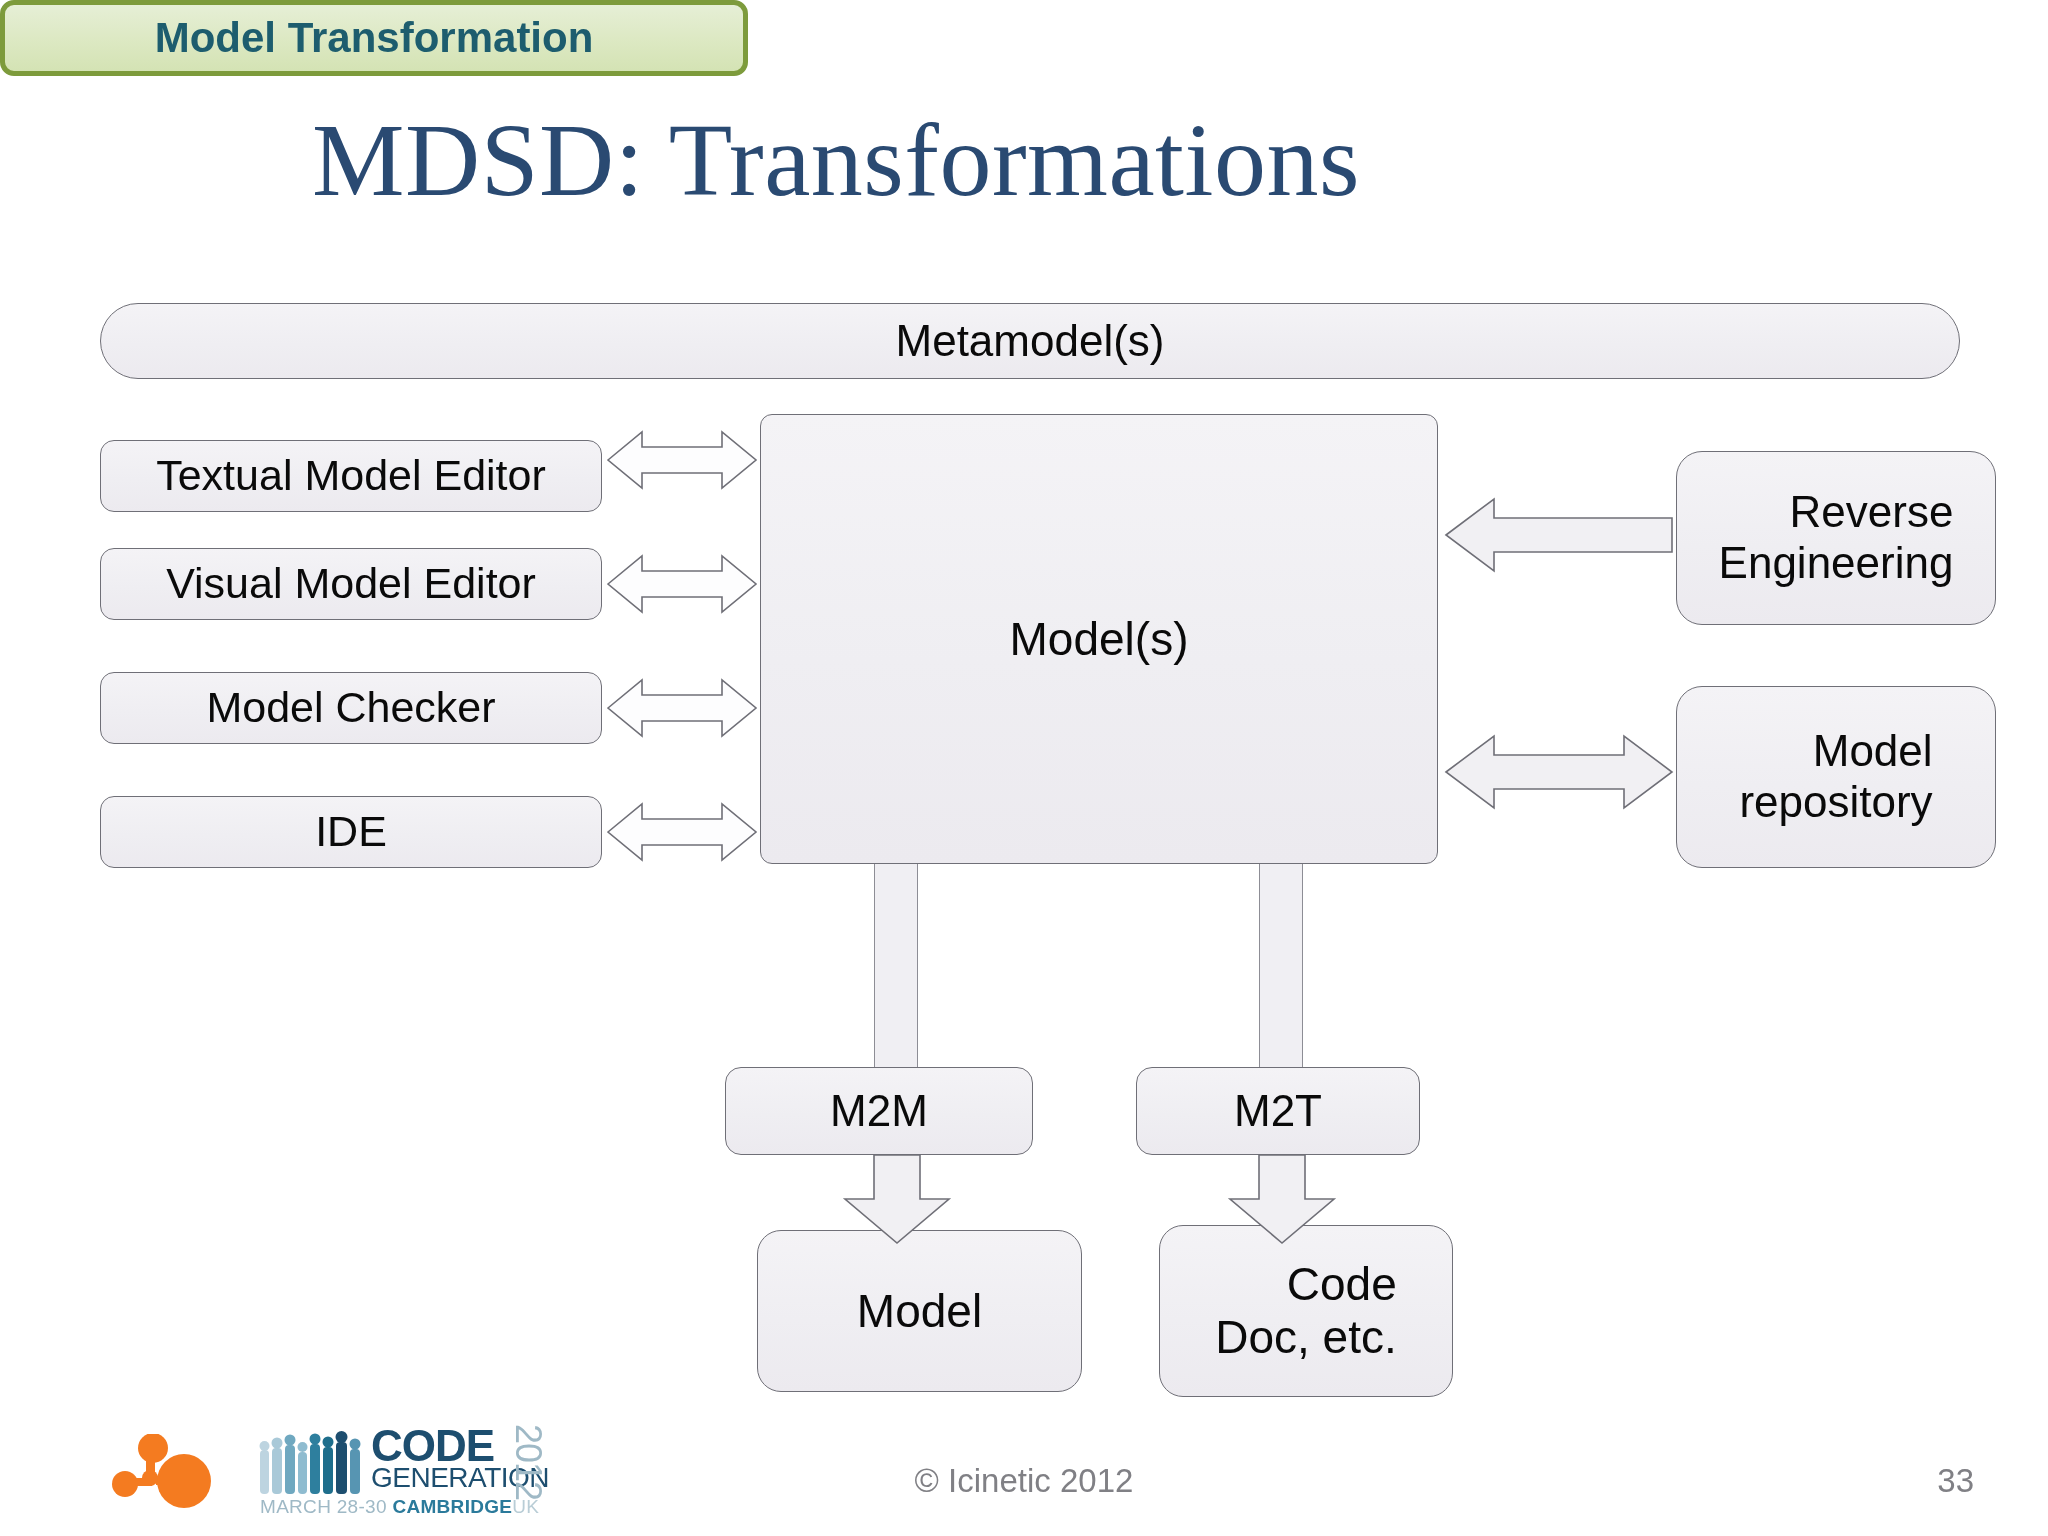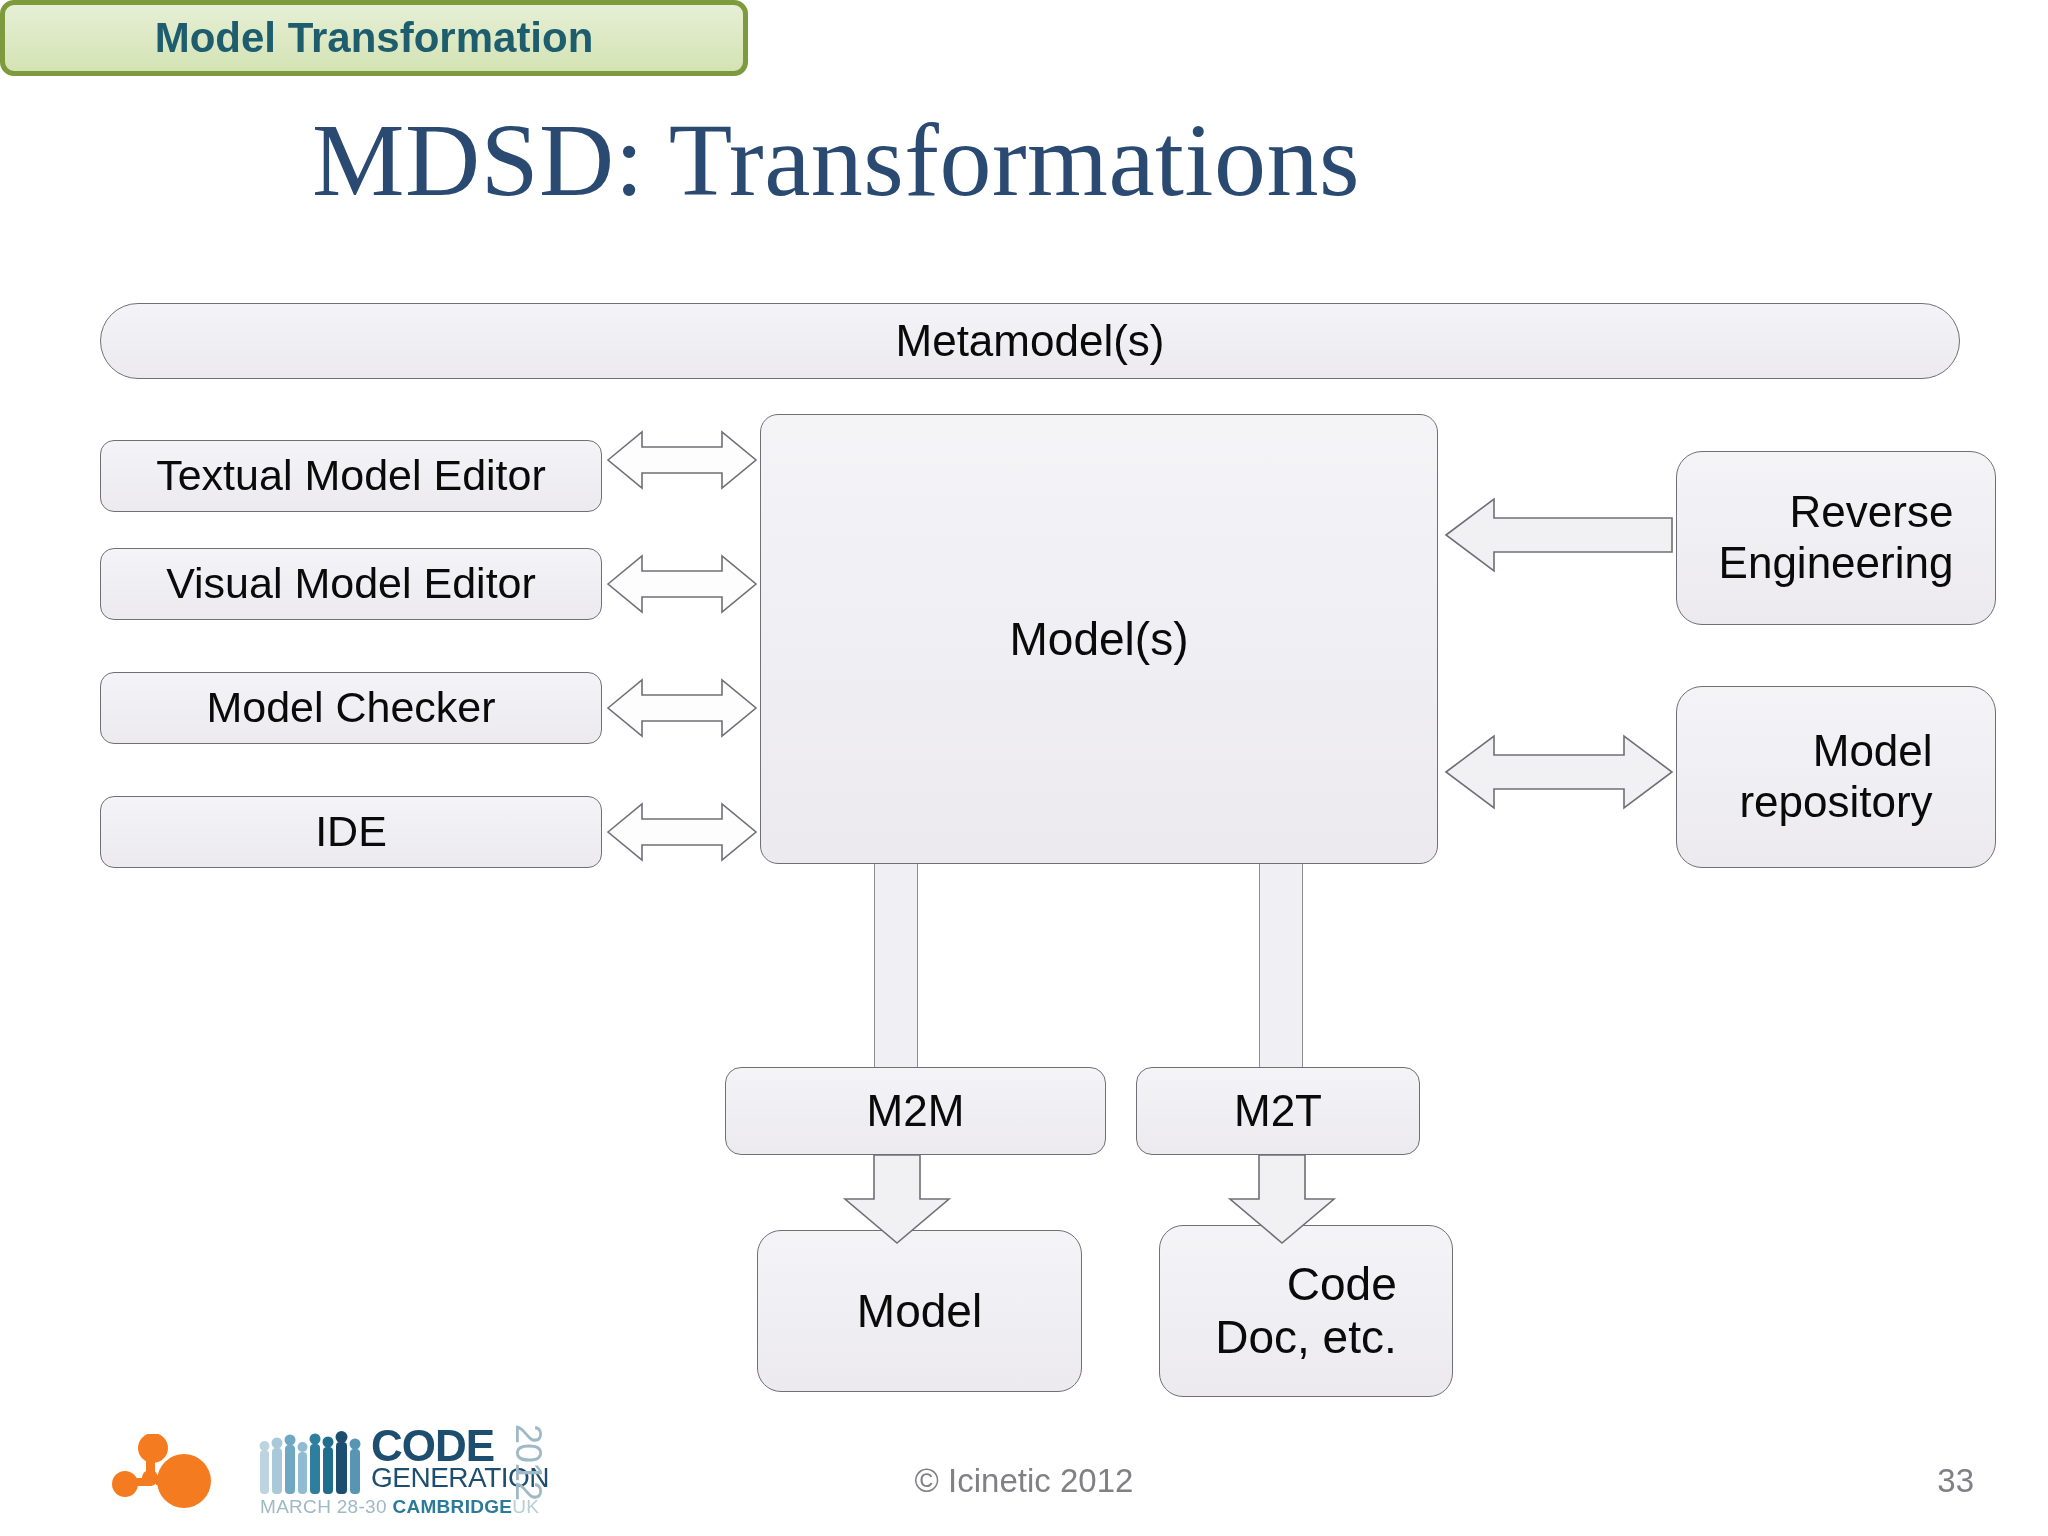--- a/index.html
+++ b/index.html
@@ -68,21 +68,21 @@
   #node-visual-model-editor  { top: 548px; }
   #node-model-checker        { top: 672px; }
   #node-ide                  { top: 796px; }
 
   
   #models-box {
     left: 760px;
     top: 414px;
     width: 678px;
     height: 450px;
-    border-radius: 18px;
+    border-radius: 12px;
     font-size: 46px;
   }
 
   
   .right-node {
     left: 1676px;
     width: 320px;
     border-radius: 26px;
     font-size: 44px;
   }
@@ -102,21 +102,21 @@
     display: flex;
     align-items: center;
     justify-content: center;
     color: #1d5d6e;
     font-size: 42px;
     font-weight: bold;
     z-index: 6;
   }
 
   
-  #node-m2m { left: 725px; top: 1067px; width: 381px; height: 88px; border-radius: 16px; font-size: 44px; }
+  #node-m2m { left: 725px; top: 1067px; width: 308px; height: 88px; border-radius: 16px; font-size: 44px; }
   #node-m2t { left: 1136px; top: 1067px; width: 284px; height: 88px; border-radius: 16px; font-size: 44px; }
 
   
   #node-model-out { left: 757px; top: 1230px; width: 325px; height: 162px; border-radius: 24px; font-size: 46px; }
   #node-code-out  { left: 1159px; top: 1225px; width: 294px; height: 172px; border-radius: 24px; font-size: 46px; }
 
   
   .stem {
     position: absolute;
     box-sizing: border-box;

